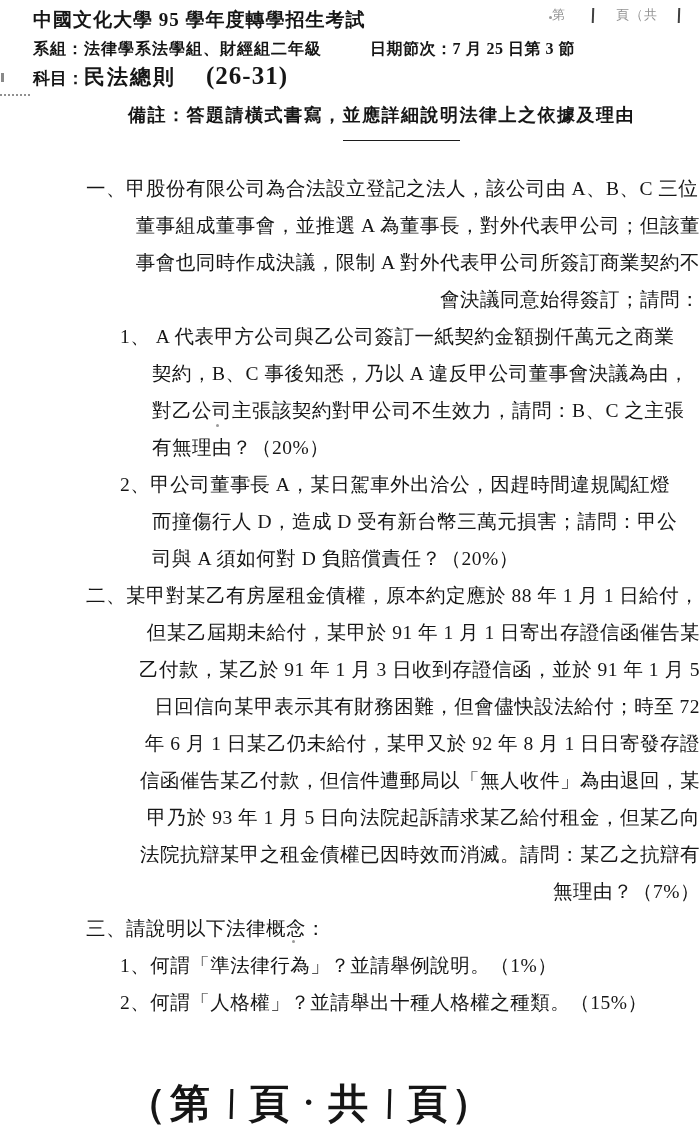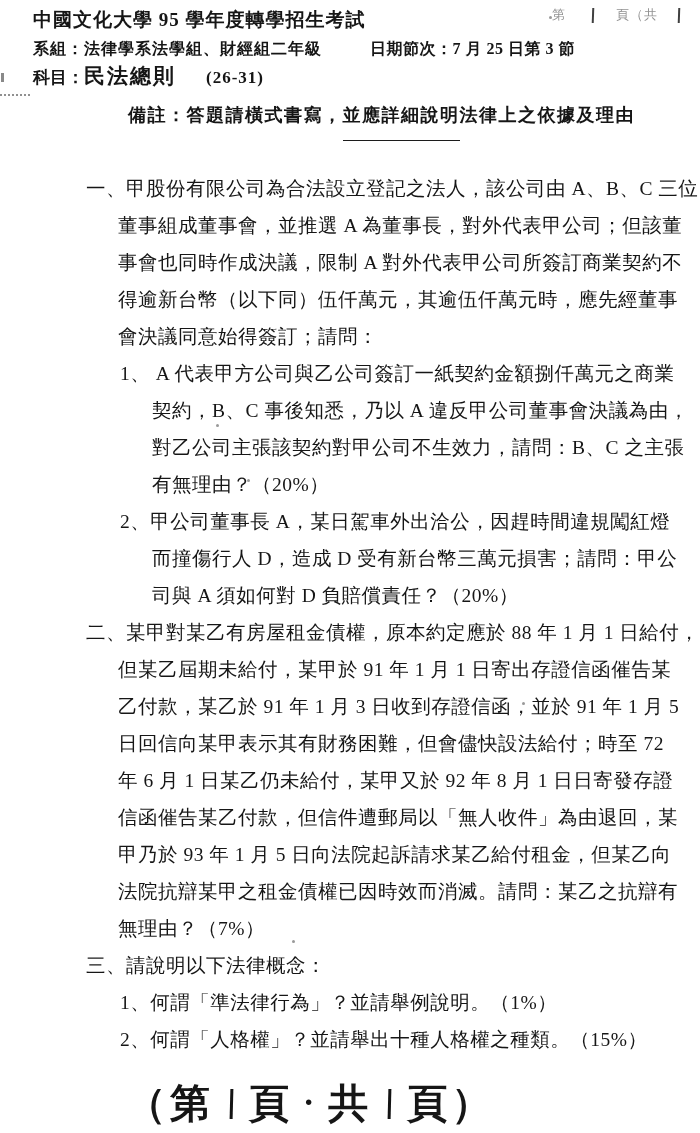--- a/index.html
+++ b/index.html
@@ -30,21 +30,21 @@
   .date {
     position: absolute; left: 370px; top: 39px;
     font-size: 16px; letter-spacing: 0.5px; font-weight: bold;
     white-space: nowrap;
   }
   .subject-row {
     position: absolute; left: 33px; top: 62px;
     font-size: 17px; font-weight: bold; white-space: nowrap;
   }
   .subject-name { font-size: 21px; font-weight: bold; letter-spacing: 2px; }
-  .subject-range { margin-left: 30px; font-size: 17px; font-weight: bold; letter-spacing: 1px; }
+  .subject-range { margin-left: 30px; font-size: 25px; font-weight: bold; letter-spacing: 1px; }
   
   .corner {
     position: absolute; left: 552px; top: 6px;
     display: flex; align-items: center;
     font-size: 13px; color: #2a2a2a; opacity: 0.8;
     white-space: nowrap;
   }
   .corner .txt { opacity: 0.65; letter-spacing: 1px; }
   .pen-mark-sm {
     display: inline-block; width: 2px; height: 15px;
@@ -59,21 +59,21 @@
   }
   .remark .uline { border-bottom: 1.5px solid #1c1c1c; padding-bottom: 15px; }
   
   .body-lines {
     position: absolute; left: 0; top: 170px; width: 700px;
     font-size: 19.5px; line-height: 37px; letter-spacing: 0.5px;
     white-space: nowrap;
   }
   .ln { height: 37px; }
   .i-q  { margin-left: 86px; }
-  .i-qw { margin-left: 118px; }
+  .i-qw { margin-left: 79px; text-align: right; }
   .i-s  { margin-left: 120px; }
   .i-sw { margin-left: 152px; }
   
   .footer {
     position: absolute; left: 126px; top: 1076px;
     display: flex; align-items: center;
     font-size: 40px; letter-spacing: 4px; font-weight: bold;
     white-space: nowrap;
   }
   .footer .seg { display: inline-block; }
@@ -117,21 +117,20 @@
   </div>
 
   <div class="remark">
     <span>備註：答題請橫式書寫，</span><span class="uline">並應詳細說明</span><span>法律上之依據及理由</span>
   </div>
 
   <div class="body-lines">
       <div class="ln i-q">一、甲股份有限公司為合法設立登記之法人，該公司由 A、B、C 三位</div>
       <div class="ln i-qw">董事組成董事會，並推選 A 為董事長，對外代表甲公司；但該董</div>
       <div class="ln i-qw">事會也同時作成決議，限制 A 對外代表甲公司所簽訂商業契約不</div>
-      <div class="ln i-qw">得逾新台幣（以下同）伍仟萬元，其逾伍仟萬元時，應先經董事</div>
       <div class="ln i-qw">會決議同意始得簽訂；請問：</div>
       <div class="ln i-s">1、 A 代表甲方公司與乙公司簽訂一紙契約金額捌仟萬元之商業</div>
       <div class="ln i-sw">契約，B、C 事後知悉，乃以 A 違反甲公司董事會決議為由，</div>
       <div class="ln i-sw">對乙公司主張該契約對甲公司不生效力，請問：B、C 之主張</div>
       <div class="ln i-sw">有無理由？（20%）</div>
       <div class="ln i-s">2、甲公司董事長 A，某日駕車外出洽公，因趕時間違規闖紅燈</div>
       <div class="ln i-sw">而撞傷行人 D，造成 D 受有新台幣三萬元損害；請問：甲公</div>
       <div class="ln i-sw">司與 A 須如何對 D 負賠償責任？（20%）</div>
       <div class="ln i-q">二、某甲對某乙有房屋租金債權，原本約定應於 88 年 1 月 1 日給付，</div>
       <div class="ln i-qw">但某乙屆期未給付，某甲於 91 年 1 月 1 日寄出存證信函催告某</div>

